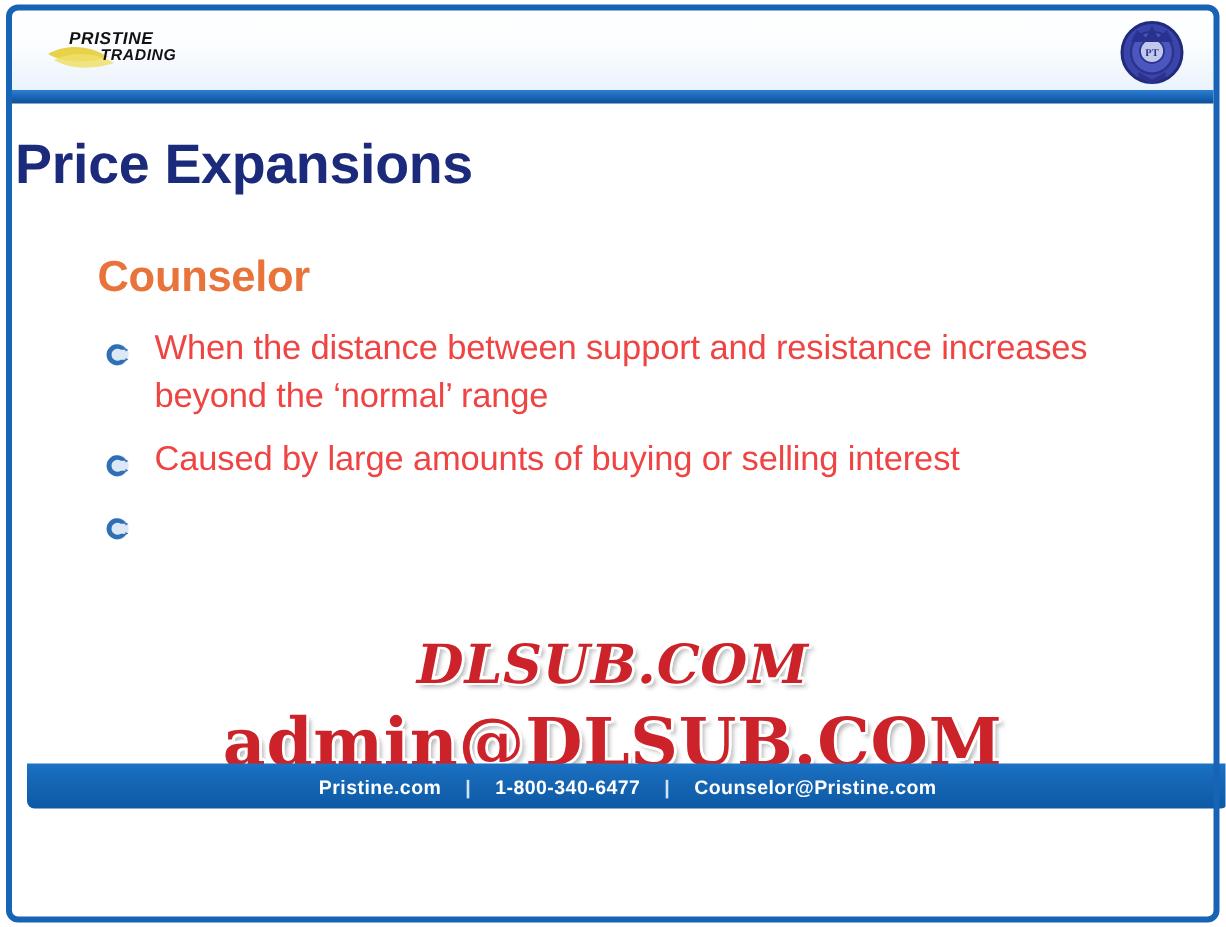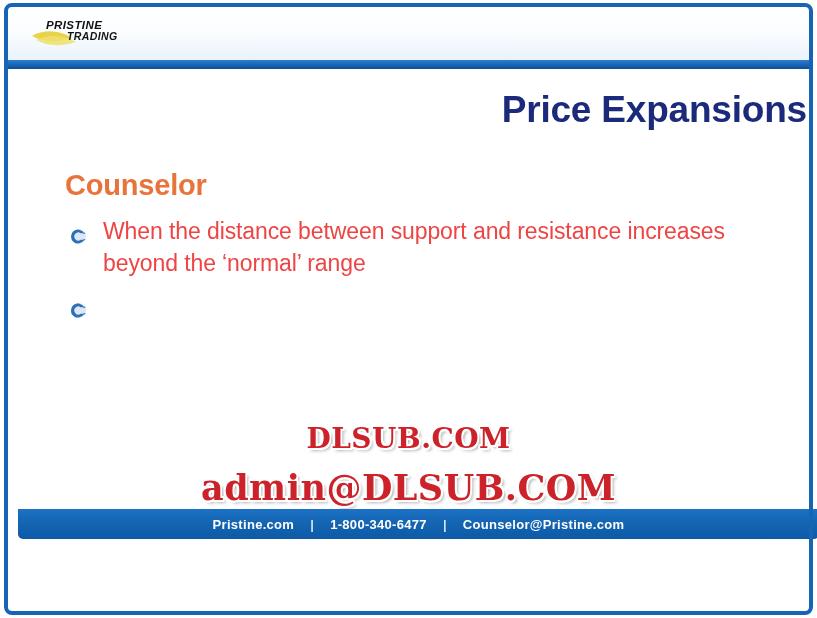--- a/index.html
+++ b/index.html
@@ -112,21 +112,21 @@
     height: 508px;
     background: #ffffff;
     overflow: hidden;
   }
 
   .slide-title {
     position: absolute;
     left: 0;
     top: 18px;
     width: 797px;
-    text-align: right;
+    text-align: left;
     font-size: 37px;
     font-weight: bold;
     color: #1b2a7a;
     letter-spacing: -0.2px;
   }
 
   .definition {
     position: absolute;
     left: 55px;
     top: 98px;
@@ -181,22 +181,22 @@
       -1.6px -1.6px 0 #ffffff,
        1.6px -1.6px 0 #ffffff,
       -1.6px  1.6px 0 #ffffff,
        1.6px  1.6px 0 #ffffff,
        0 -1.8px 0 #ffffff,
        0  1.8px 0 #ffffff,
       -1.8px 0 0 #ffffff,
        1.8px 0 0 #ffffff,
        3px 3px 3px rgba(90,90,90,0.45);
   }
-  .wm-1 { font-size: 28px; }
-  .wm-2 { font-size: 35px; margin-top: 14px; }
+  .wm-1 { font-size: 36px; font-style: italic; }
+  .wm-2 { font-size: 44px; margin-top: 8px; }
 
   
   .footer {
     position: absolute;
     left: 18px;
     bottom: 7px;
     width: 801px;
     height: 30px;
     background: linear-gradient(180deg,#1c72c4 0%,#1566b4 40%,#0d5aa6 100%);
     border-radius: 0 0 5px 5px;
@@ -230,20 +230,33 @@
       <svg width="120" height="34" viewBox="0 0 120 34" xmlns="http://www.w3.org/2000/svg">
         <path d="M2 20 C14 13, 30 14, 42 22 C30 26, 14 27, 2 20 Z" fill="#e8d24a"></path>
         <path d="M6 24 C18 18, 34 19, 46 26 C34 30, 18 31, 6 24 Z" fill="#efe06b" opacity="0.85"></path>
         <text x="16" y="13" font-family="Liberation Sans, sans-serif" font-size="11.5" font-weight="bold" fill="#121212" font-style="italic" letter-spacing="0.4">PRISTINE</text>
         <text x="37" y="24" font-family="Liberation Sans, sans-serif" font-size="10.5" font-weight="bold" fill="#121212" font-style="italic" letter-spacing="0.4">TRADING</text>
       </svg>
     </div>
 
 
 
+    <div class="seal">
+      <svg width="46" height="46" viewBox="0 0 46 46" xmlns="http://www.w3.org/2000/svg">
+        <circle cx="23" cy="23" r="20" fill="#3b44a8"></circle>
+        <circle cx="23" cy="23" r="20" fill="none" stroke="#222a7a" stroke-width="2"></circle>
+        <circle cx="23" cy="23" r="14" fill="#4c57bd"></circle>
+        <circle cx="23" cy="23" r="14" fill="none" stroke="#2a3290" stroke-width="1.5"></circle>
+        <circle cx="23" cy="22" r="8" fill="#dfe6f5" opacity="0.8"></circle>
+        <circle cx="23" cy="22" r="8" fill="none" stroke="#2a3290" stroke-width="1.2"></circle>
+        <path d="M9 16 L13 8 L19 13 L23 5 L27 13 L33 8 L37 16 Z" fill="#2a3290"></path>
+        <path d="M14 36 L23 41 L32 36 L32 40 L23 44 L14 40 Z" fill="#2a3290"></path>
+        <text x="23" y="25" text-anchor="middle" font-family="Liberation Serif, serif" font-size="7" font-weight="bold" fill="#2a3290">PT</text>
+      </svg>
+    </div>
   </div>
 
   <div class="header-rule"></div>
 
   <div class="body-area">
 
     <div class="slide-title">Price Expansions</div>
 
     <div class="definition">Counselor</div>
 
@@ -263,20 +276,21 @@
 
       <div class="bullet-row">
         <span class="bullet-icon">
           <svg width="17" height="17" viewBox="0 0 17 17" xmlns="http://www.w3.org/2000/svg">
             <circle cx="8.5" cy="8.5" r="7.3" fill="#dce8f6"></circle>
             <path d="M14.2 5.2 A7 7 0 1 0 14.2 11.8 L10.6 11.8 A4 4 0 1 1 10.6 5.2 Z" fill="#2f6fb5"></path>
             <path d="M13.6 4.3 L15.6 5.3 L13.6 6.3 Z" fill="#2f6fb5"></path>
             <path d="M13.6 10.7 L15.6 11.7 L13.6 12.7 Z" fill="#2f6fb5"></path>
           </svg>
         </span>
+        <span>Caused by large amounts of buying or selling interest</span>
       </div>
 
       <div class="bullet-row">
         <span class="bullet-icon">
           <svg width="17" height="17" viewBox="0 0 17 17" xmlns="http://www.w3.org/2000/svg">
             <circle cx="8.5" cy="8.5" r="7.3" fill="#dce8f6"></circle>
             <path d="M14.2 5.2 A7 7 0 1 0 14.2 11.8 L10.6 11.8 A4 4 0 1 1 10.6 5.2 Z" fill="#2f6fb5"></path>
             <path d="M13.6 4.3 L15.6 5.3 L13.6 6.3 Z" fill="#2f6fb5"></path>
             <path d="M13.6 10.7 L15.6 11.7 L13.6 12.7 Z" fill="#2f6fb5"></path>
           </svg>

